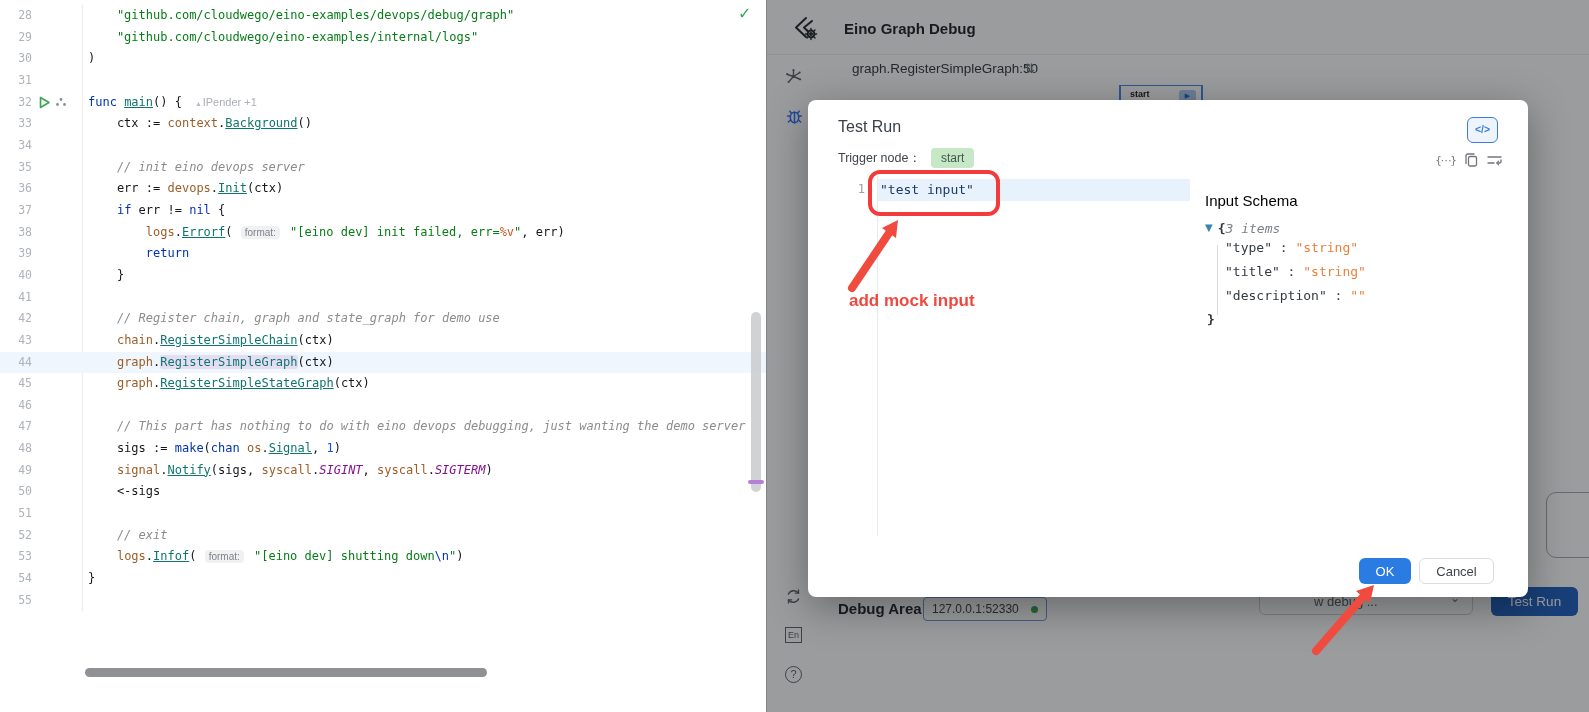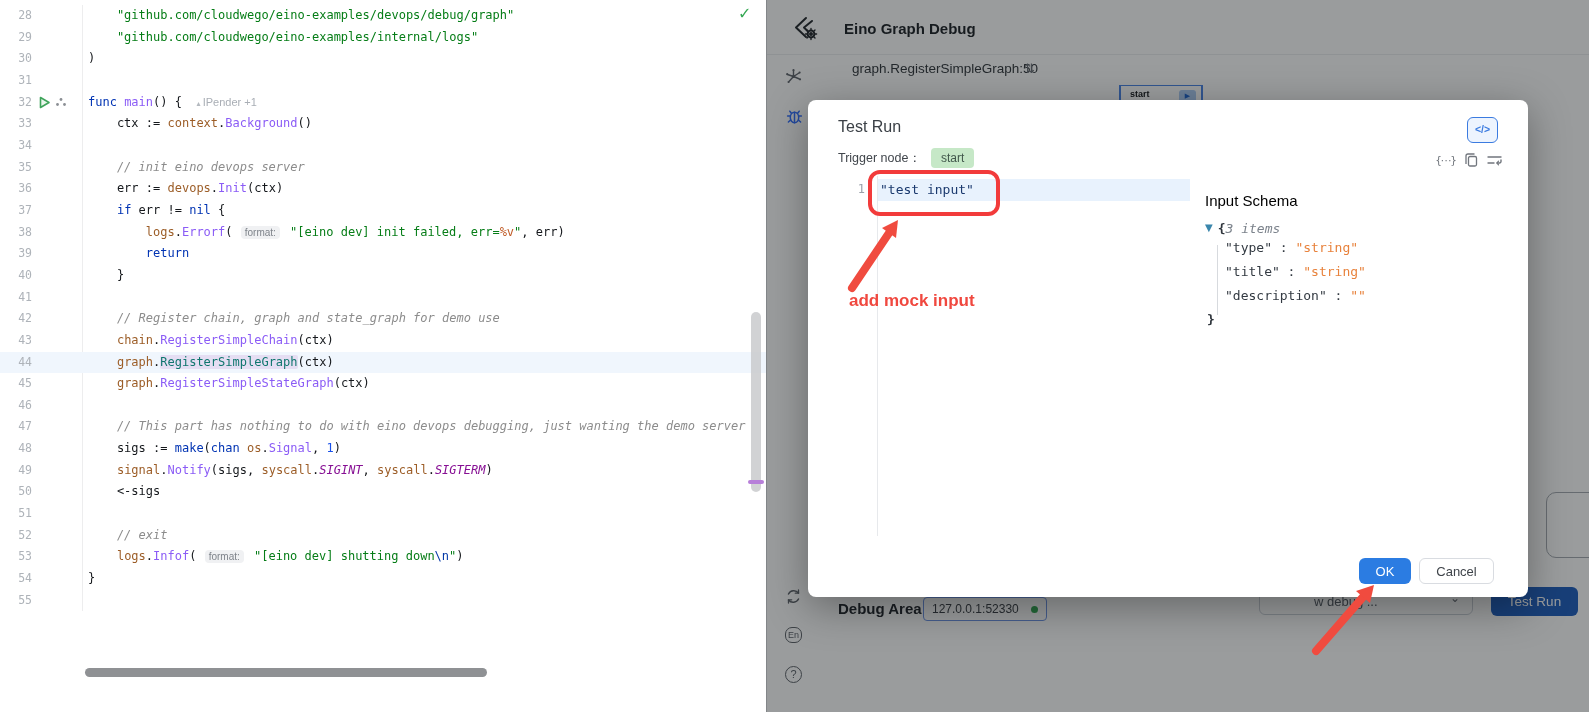--- a/index.html
+++ b/index.html
@@ -15,21 +15,21 @@
   .code-line.active { background:#f0f6fd; }
   .gut { flex:0 0 82px; display:flex; align-items:center; }
   .ln { width:32px; text-align:right; color:#aeb3b9; font-size:11.5px; flex:none; }
   .gicons { flex:1; display:flex; align-items:center; padding-left:6px; gap:4px; }
   .code { border-left:1px solid #ededee; padding-left:5px; flex:1; overflow:hidden; }
   .code-line.active .code { border-left-color:transparent; }
   .seg-p   { color:#15181c; }
   .seg-k   { color:#0033b3; }
   .seg-s   { color:#067d17; }
   .seg-c   { color:#8c8c8c; font-style:italic; }
-  .seg-f   { color:#8b5cf6; }
+  .seg-f   { color:#0f766e;text-decoration:underline; }
   .seg-pk  { color:#9c5d27; }
   .seg-ct  { color:#871094; font-style:italic; }
   .seg-fv  { color:#c05c28; }
   .seg-esc { color:#0037a6; }
   .seg-n   { color:#1750eb; }
   .seg-hl  { color:#0f766e; background:#e5def3; border-radius:2px; }
   .seg-chip{ background:#f0f1f3; color:#7e838a; font-size:10px; border-radius:4px; padding:1px 4px; margin:0 3px 0 1px; font-family:"Liberation Sans",sans-serif; }
   .seg-author { color:#a9aeb5; font-size:11px; font-family:"Liberation Sans",sans-serif; }
   .seg-author::before { content:"▴ "; font-size:8px; color:#b4b9bf; }
   .check-ok { position:absolute; left:738px; top:4px; color:#35a853; font-size:16px; font-weight:bold; font-family:"DejaVu Sans",sans-serif; }
@@ -180,21 +180,21 @@
       </svg>
     </span>
     <span class="side-icon" style="top:588px;">
       <svg class="glyph" width="17" height="17" viewBox="0 0 17 17" fill="none" stroke="#5f646b" stroke-width="1.5" stroke-linecap="round">
         <path d="M3.5 6 A6 6 0 0 1 13.5 5"></path>
           <path d="M13.5 2 v3.2 h-3.2" stroke-width="1.3"></path>
         <path d="M13.5 11 A6 6 0 0 1 3.5 12"></path>
           <path d="M3.5 15 v-3.2 h3.2" stroke-width="1.3"></path>
       </svg>
     </span>
-    <span class="side-icon" style="top:627px; width:17px; height:16px; border:1.3px solid #5f646b; border-radius:7px; font-size:9px; text-align:center; line-height:14px;">En</span>
+    <span class="side-icon" style="top:627px; width:17px; height:16px; border:1.3px solid #5f646b; border-radius:0; font-size:9px; text-align:center; line-height:14px;">En</span>
     <span class="side-icon" style="top:666px; width:17px; height:17px; border:1.3px solid #5f646b; border-radius:50%; font-size:11px; text-align:center; line-height:15px;">?</span>
 
     <div class="subtitle">graph.RegisterSimpleGraph:50</div>
     <span class="sort-icon">⇅</span>
 
     <div class="start-node">
       <span class="nt">start</span>
       <span class="pb">▶</span>
       <span class="nb">start</span>
     </div>

